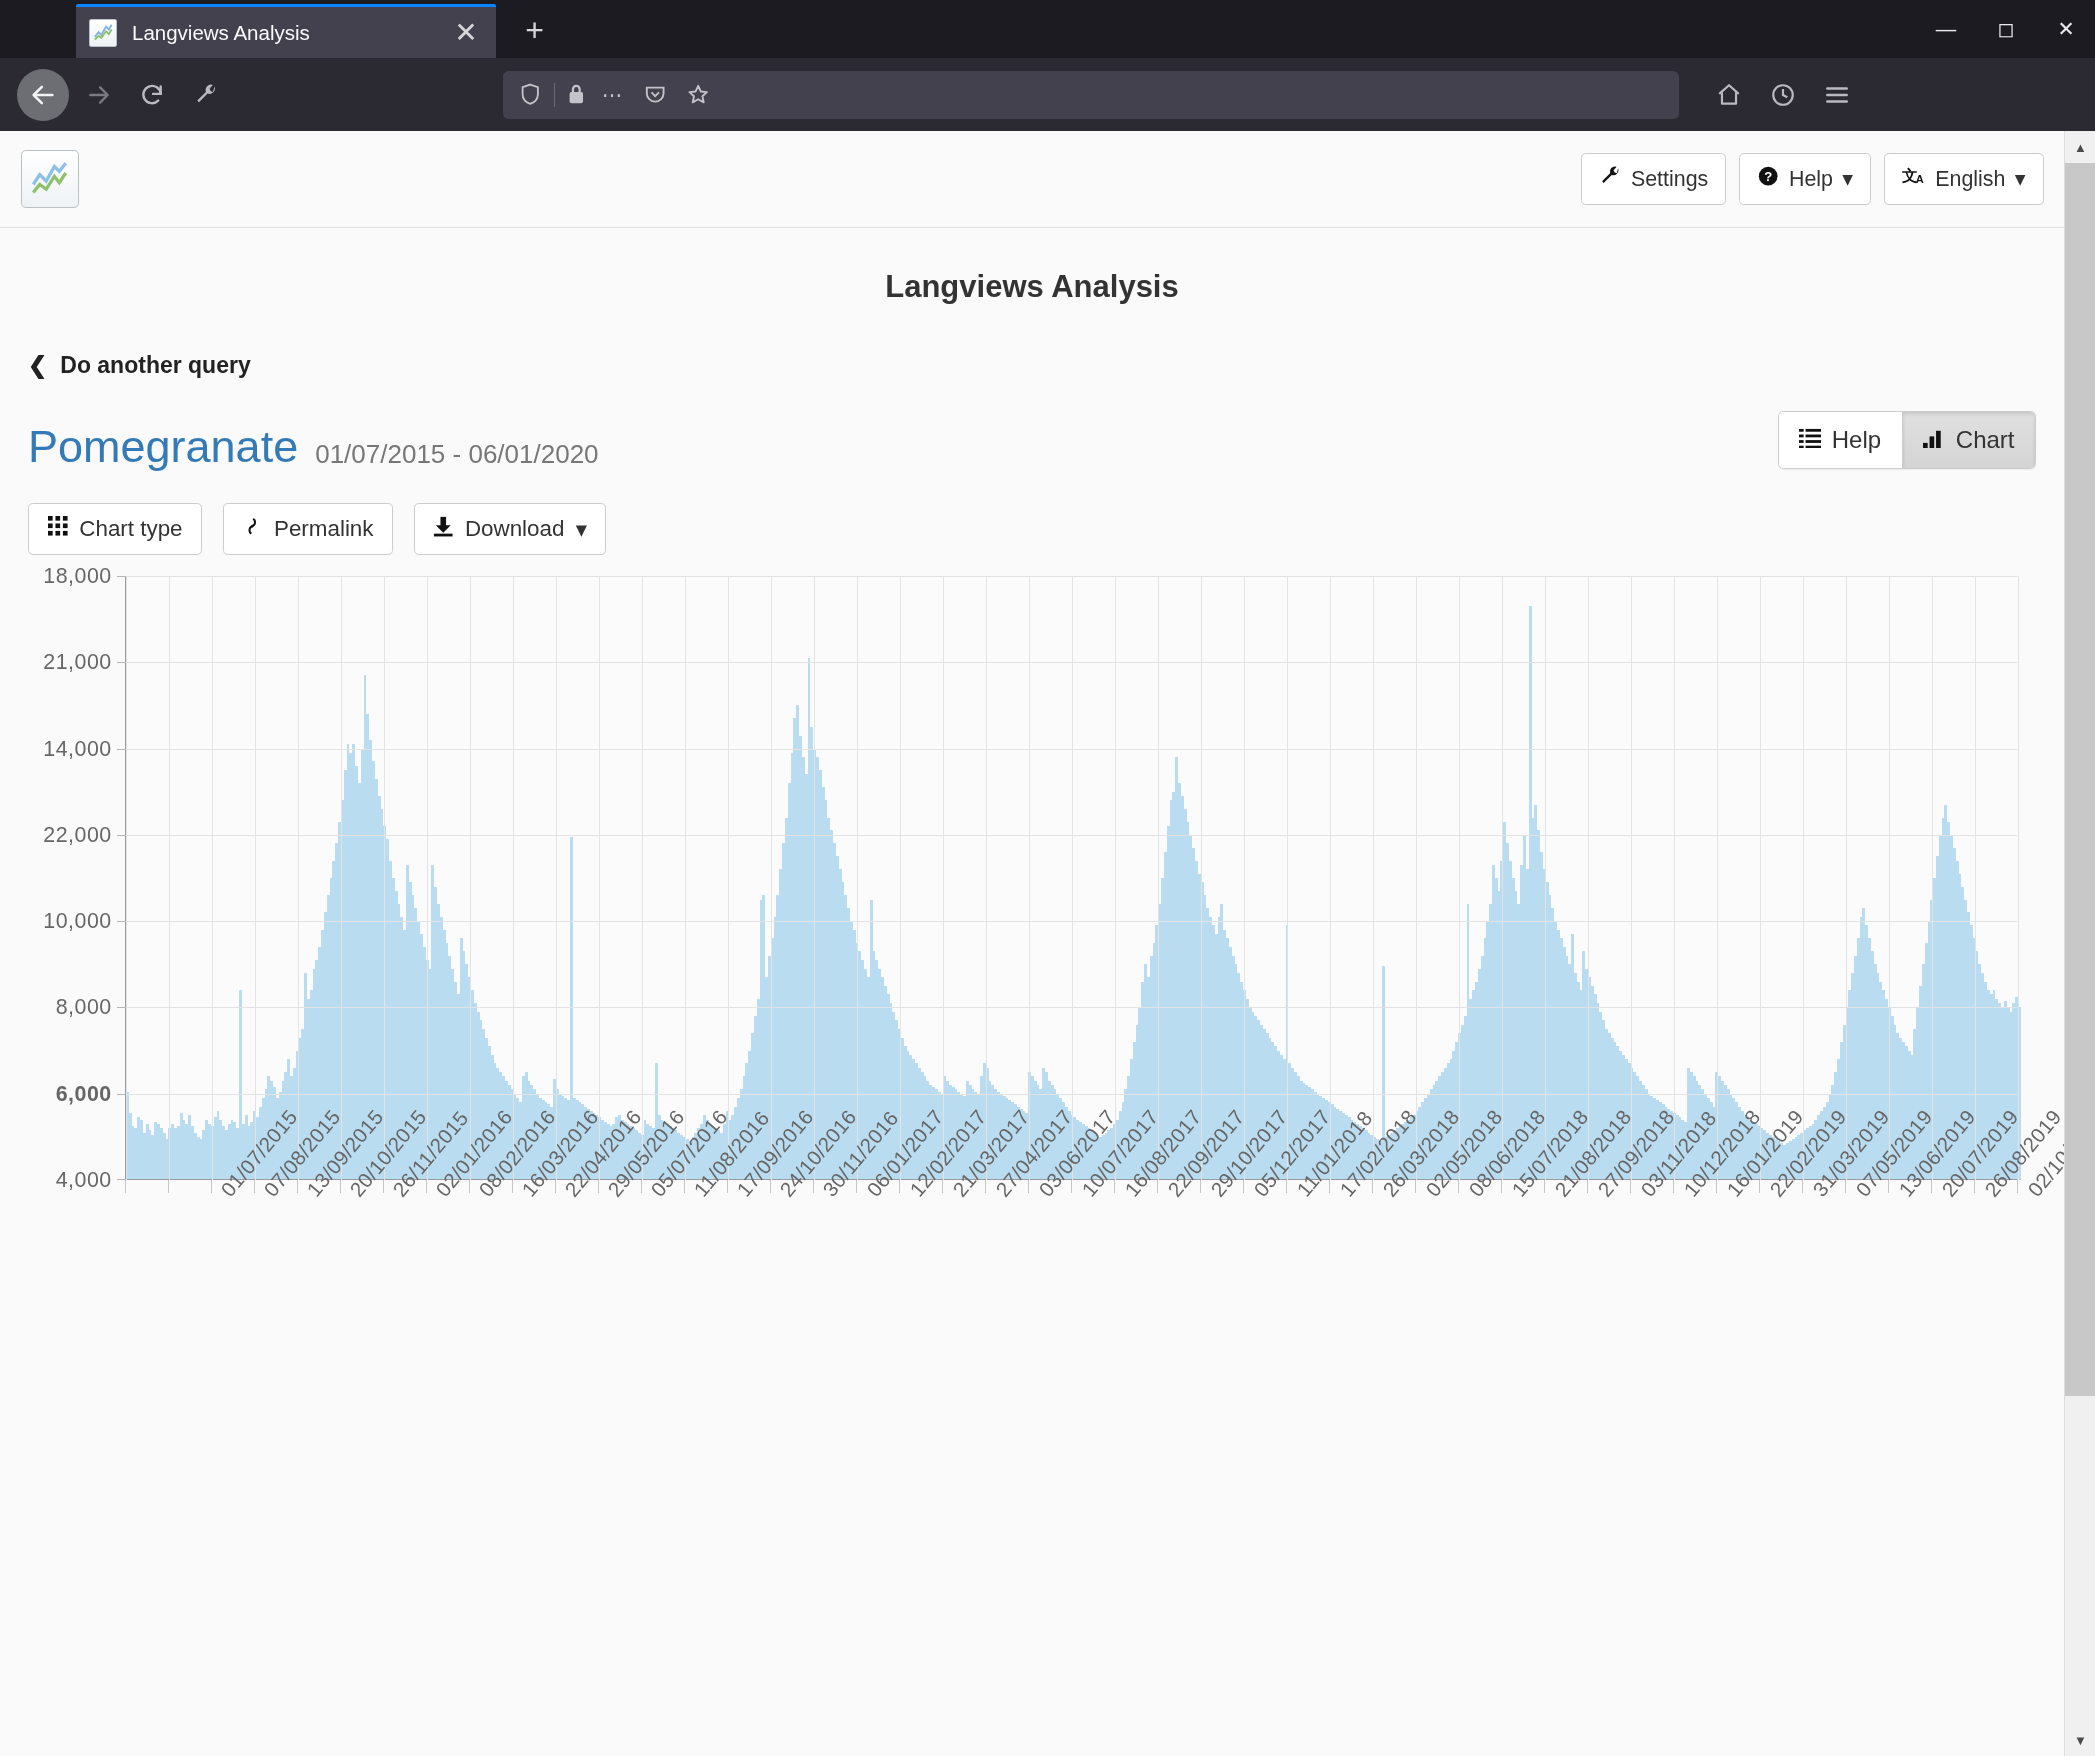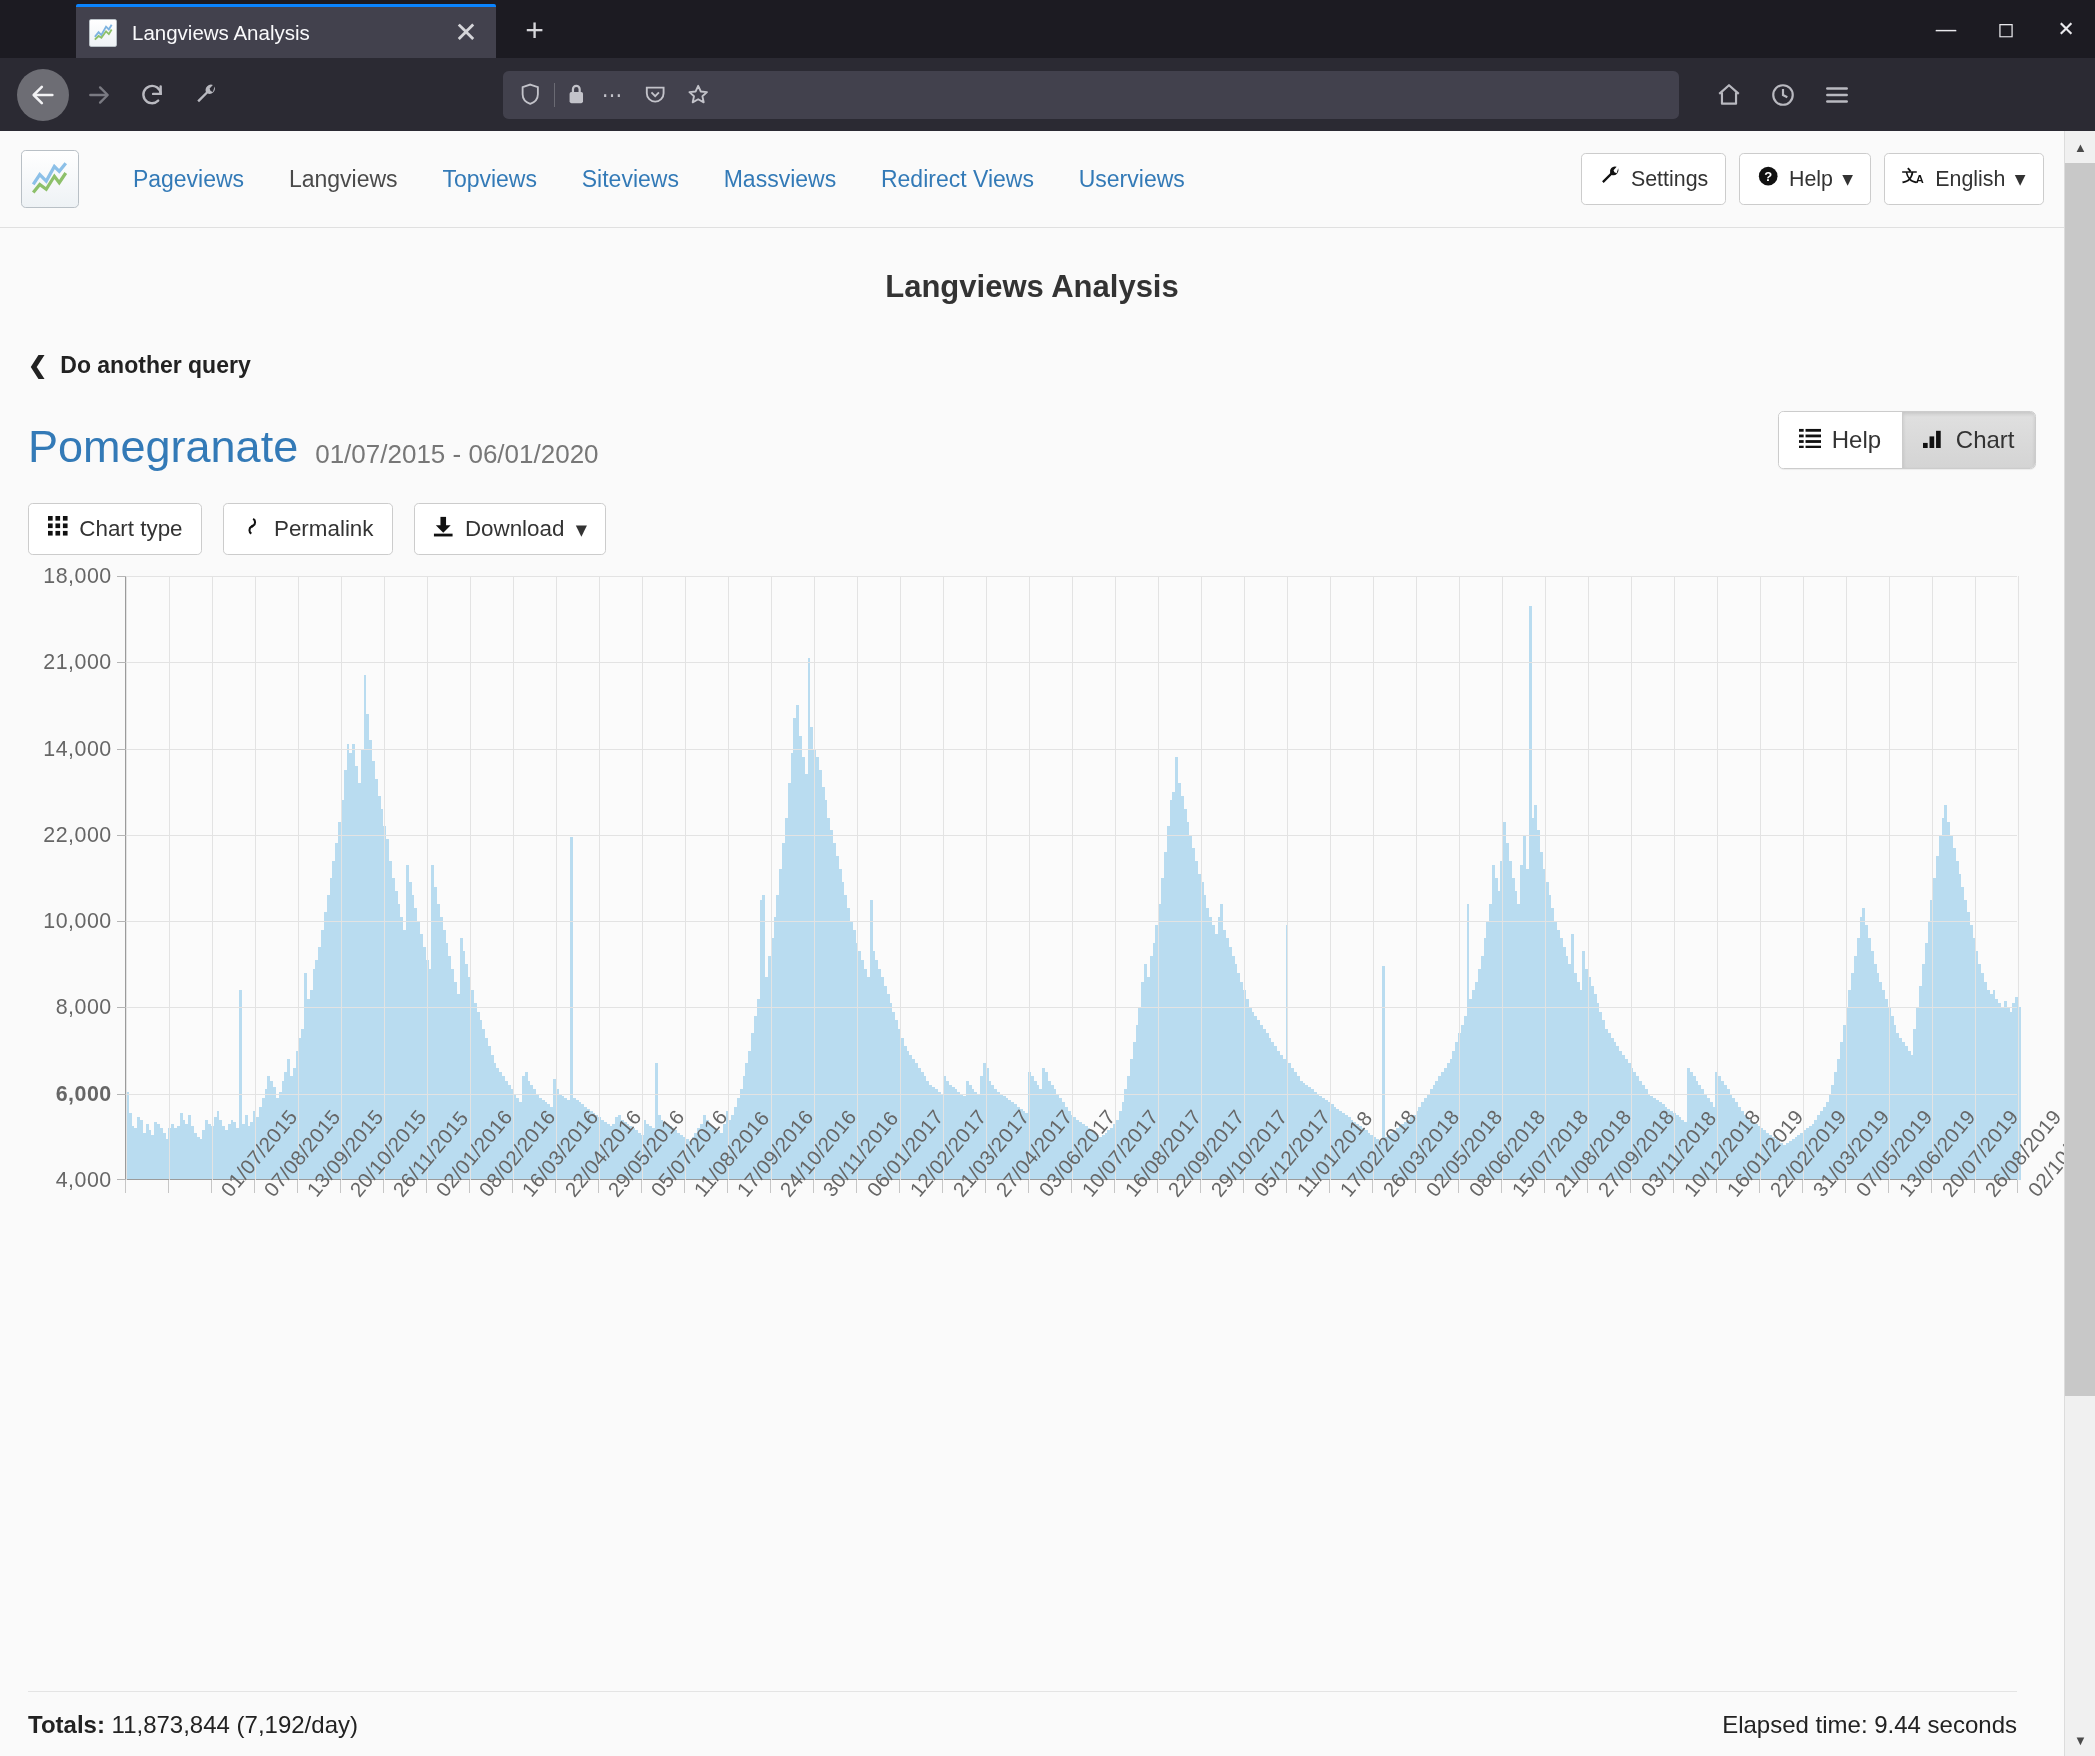--- a/index.html
+++ b/index.html
@@ -283,29 +283,20 @@
 
   <div class="viewport">
     <div class="page">
 
       <div class="topnav">
         <div class="brand-logo">
           <svg width="39" height="39" viewBox="0 0 24 24">
             <polyline points="2,15 6,9 10,13 15,4 18,7 22,2" fill="none" stroke="#8cc0e8" stroke-width="2"></polyline>
             <polyline points="2,20 6,15 10,18 15,10 18,14 22,8" fill="none" stroke="#8dc06a" stroke-width="2"></polyline>
           </svg>
-        </div>
-        <div class="nav-links">
-          <div class="nav-link">Pageviews</div>
-          <div class="nav-link active">Langviews</div>
-          <div class="nav-link">Topviews</div>
-          <div class="nav-link">Siteviews</div>
-          <div class="nav-link">Massviews</div>
-          <div class="nav-link">Redirect Views</div>
-          <div class="nav-link">Userviews</div>
         </div>
         <div class="nav-right">
           <div class="btn-o">
             <span>
               <svg width="22.4" height="22.4" viewBox="0 0 24 24" fill="#111">
                   <path d="M20.6 3.6a5.5 5.5 0 0 1-7 7L5 19.2 3.3 17.5l8.6-8.6a5.5 5.5 0 0 1 7-7L15.6 5.6l1 2.3 2.3 1z"></path>
                 </svg>
             </span>
             <span>Settings</span>
           </div>
@@ -1248,27 +1239,20 @@
               <div class="xlabel" style="left: 1683px;">31/03/2019</div>
               <div class="xlabel" style="left: 1726px;">07/05/2019</div>
               <div class="xlabel" style="left: 1769px;">13/06/2019</div>
               <div class="xlabel" style="left: 1812px;">20/07/2019</div>
               <div class="xlabel" style="left: 1855px;">26/08/2019</div>
               <div class="xlabel" style="left: 1898px;">02/10/2019</div>
             </div>
         </div>
       </div>
 
-      <div class="footer">
-        <div class="tot">
-          <b>Totals:</b>
-          <span>11,873,844 (7,192/day)</span>
-        </div>
-        <div class="el">Elapsed time: 9.44 seconds</div>
-      </div>
 
     </div>
 
     <div class="scrollbar">
       <div class="sb-arrow">▲</div>
       <div class="sb-track">
         <div class="sb-thumb"></div>
       </div>
       <div class="sb-arrow">▼</div>
     </div>

